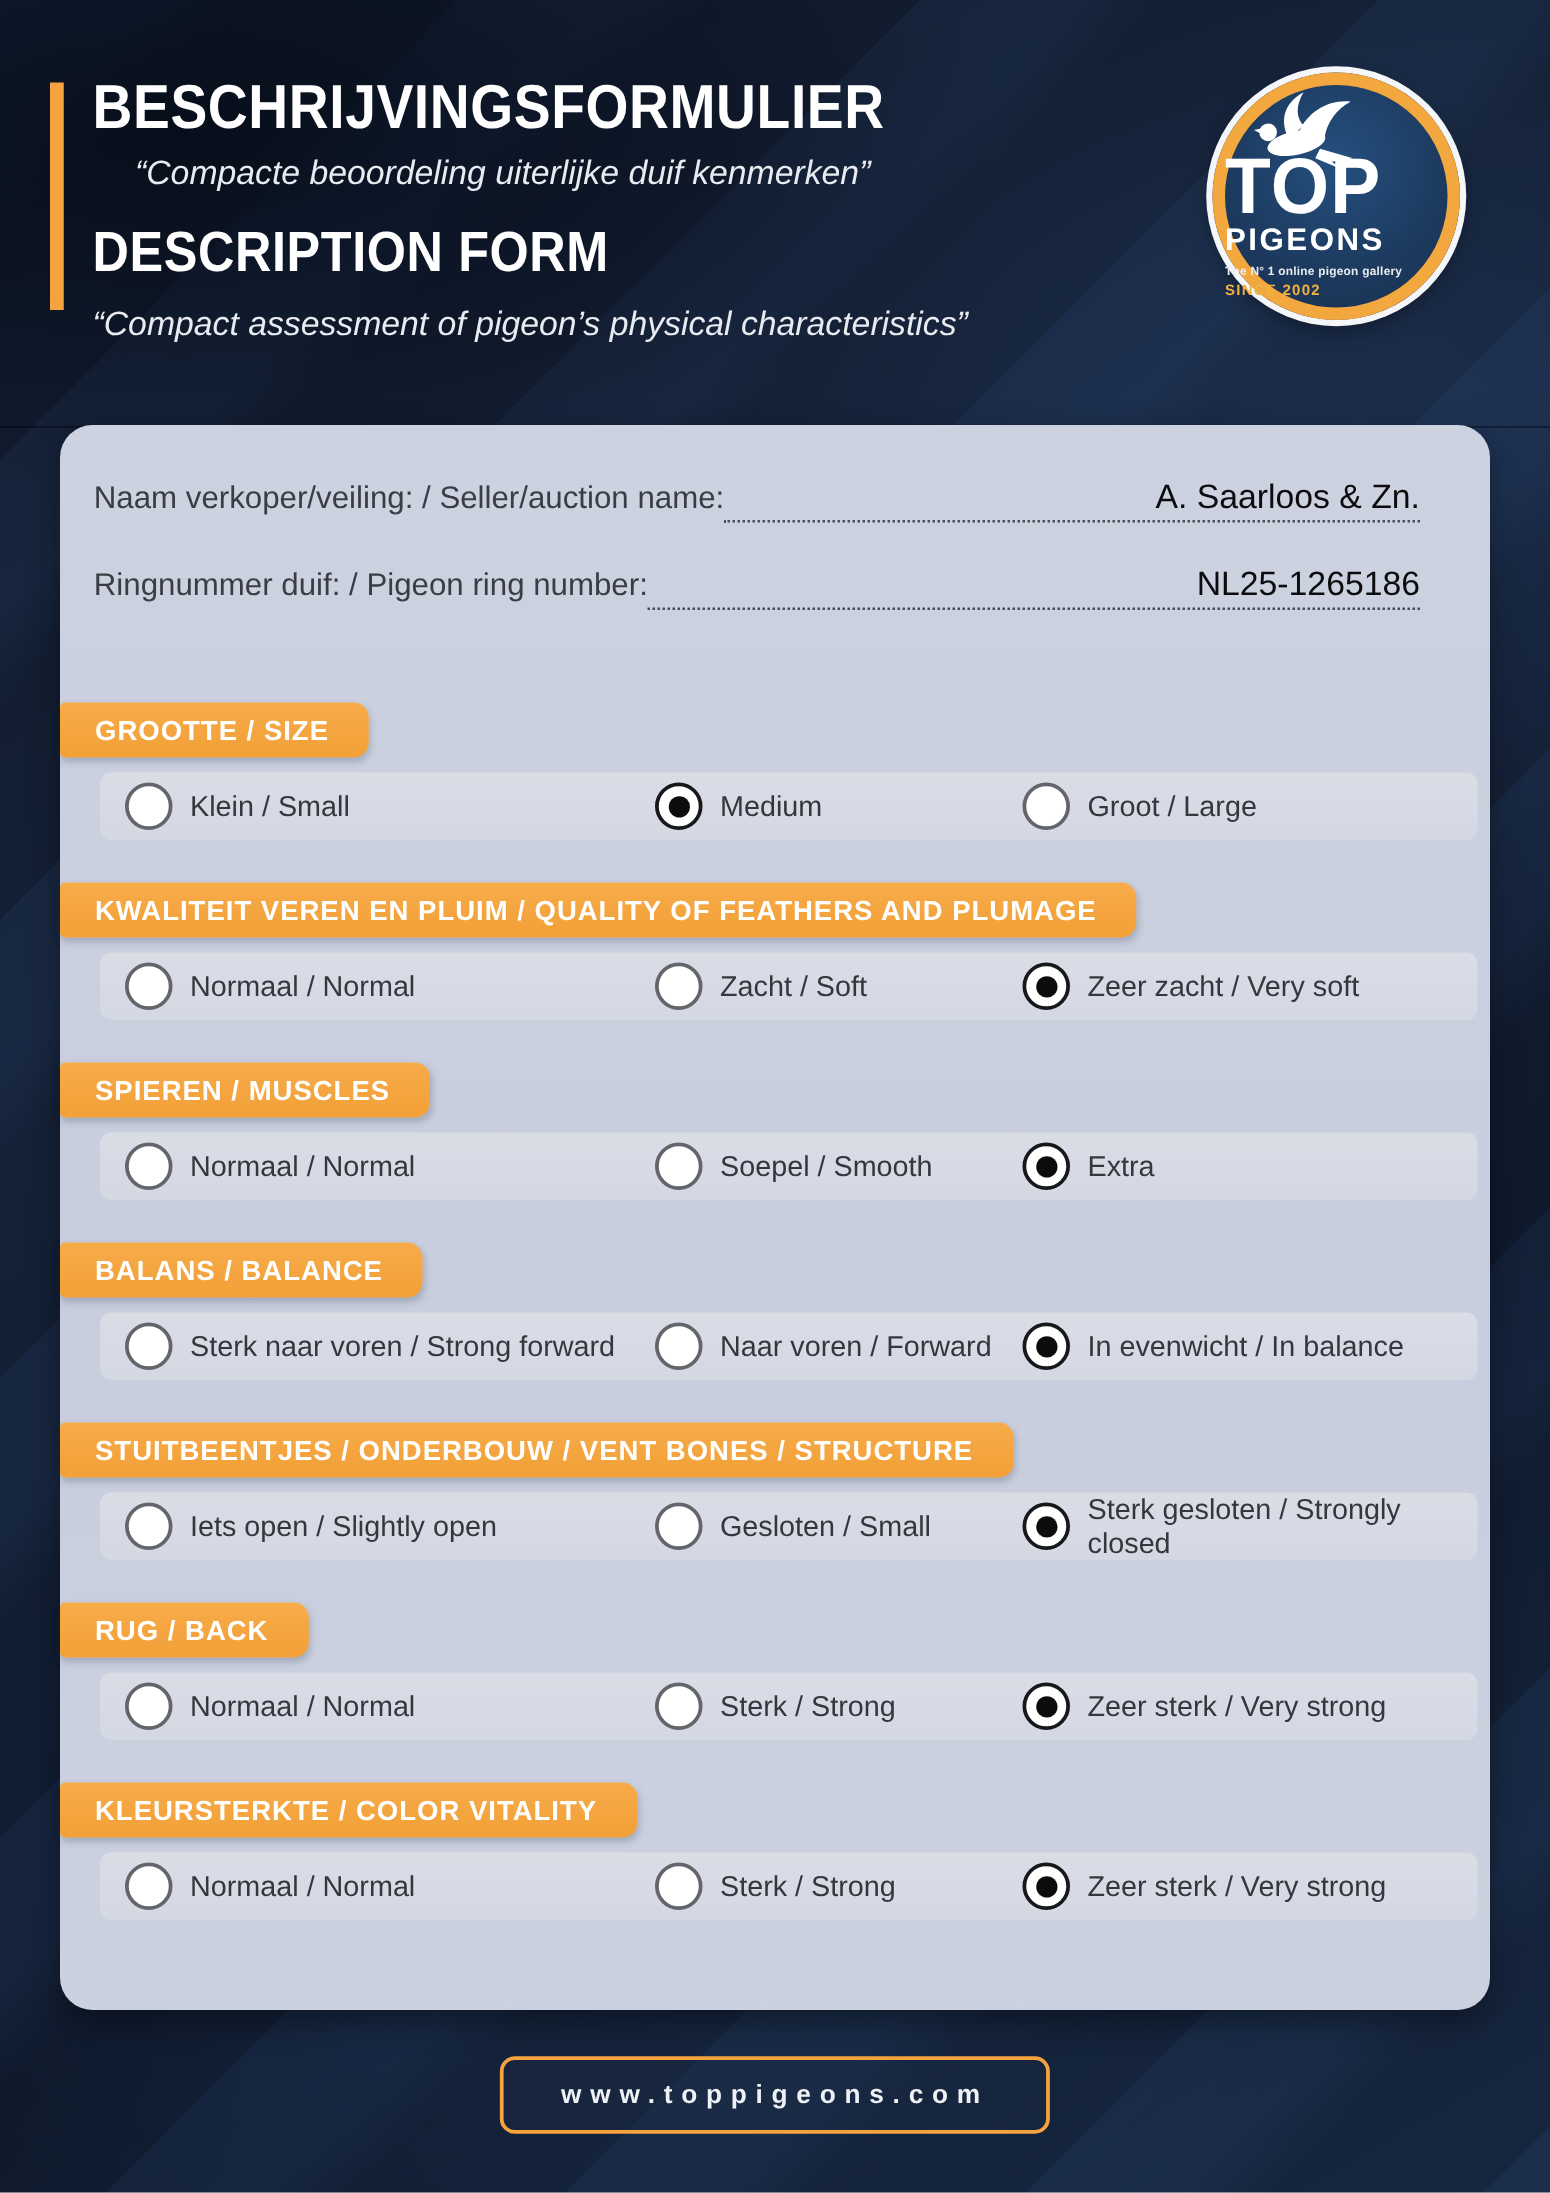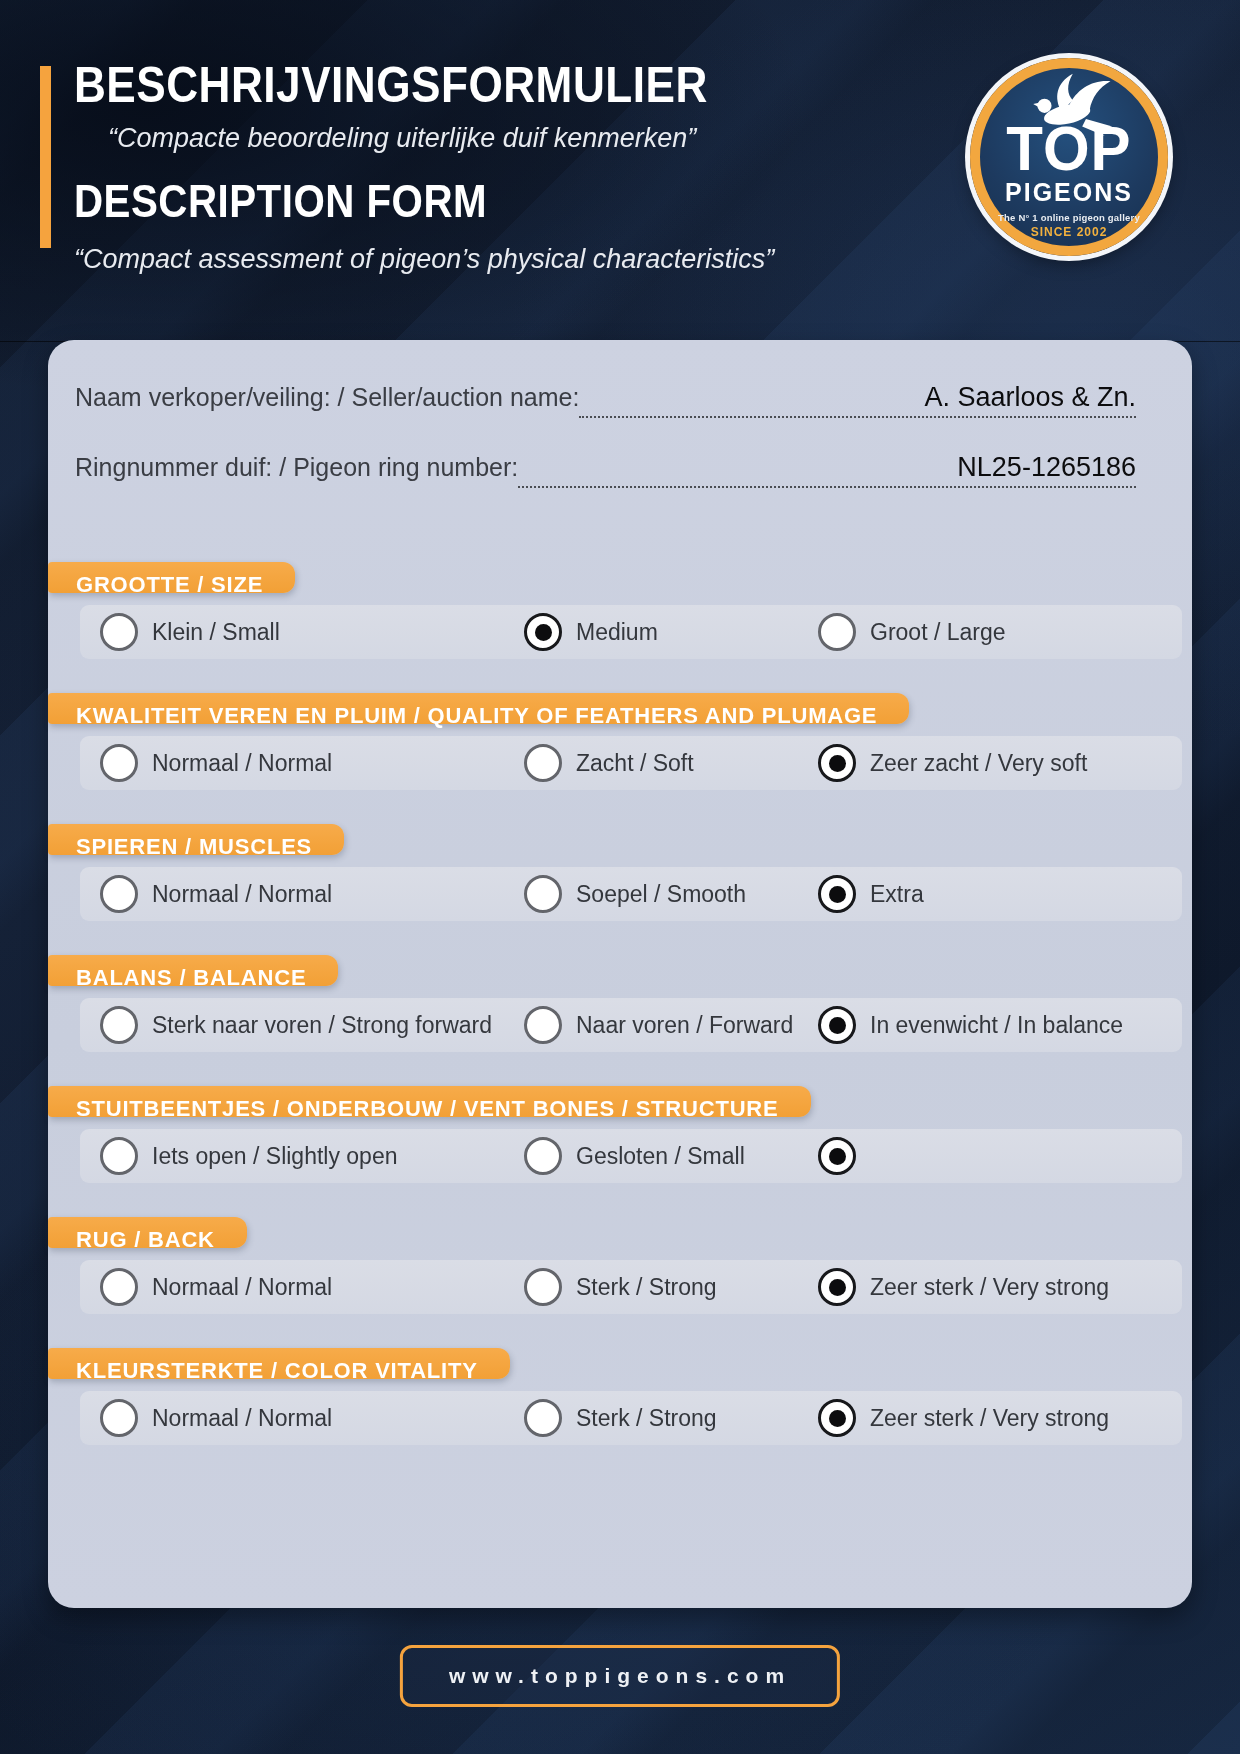--- a/index.html
+++ b/index.html
@@ -17,42 +17,42 @@
   .accent-bar{position:absolute;left:40px;top:66px;width:11px;height:182px;background:#F5A33E;}
   .hdr{position:absolute;left:74px;top:58px;width:800px;color:#fff;}
   .hdr .t1{font-size:46px;font-weight:800;letter-spacing:.5px;line-height:1.1;transform:scale(.96,1.08);transform-origin:left top;}
   .hdr .s1{font-size:27px;font-style:italic;color:#e8ebf0;margin-top:14px;margin-left:34px;}
   .hdr .t2{font-size:42px;font-weight:800;letter-spacing:.5px;margin-top:22px;transform:scale(.96,1.08);transform-origin:left top;}
   .hdr .s2{font-size:27px;font-style:italic;color:#e8ebf0;margin-top:20px;}
   
   .logo{position:absolute;left:970px;top:58px;width:178px;height:178px;border-radius:50%;
     background:radial-gradient(circle at 50% 35%, #24507e 0%, #1d3a5f 60%, #17304f 100%);
     border:10px solid #F2A73F;box-shadow:0 0 0 5px #f4f6f9, 0 6px 18px rgba(0,0,0,.45);
-    display:flex;flex-direction:column;align-items:center;justify-content:flex-start;text-align:center;}
+    display:flex;flex-direction:column;align-items:flex-start;justify-content:flex-start;text-align:center;}
   .logo svg{width:118px;height:66px;margin-top:2px;margin-bottom:-14px;}
   .logo .word-top{font-size:60px;font-weight:800;color:#fff;line-height:.9;letter-spacing:1px;transform:scaleY(1.05);}
   .logo .word-bottom{font-size:25px;font-weight:800;color:#fff;letter-spacing:2px;margin-top:2px;}
   .logo .tagline{font-size:9.5px;color:#e9edf2;font-weight:700;margin-top:5px;letter-spacing:.2px;}
   .logo .since{font-size:12px;color:#F2B13E;font-weight:800;margin-top:2px;letter-spacing:1px;}
   
   .cutline{position:absolute;left:0;right:0;top:341px;height:1px;background:rgba(0,0,0,.55);}
   
   .panel{position:absolute;left:48px;top:340px;width:1144px;height:1268px;border-radius:26px;
     background:linear-gradient(#cdd2e1 0%,#c8cedd 55%,#ccd1e0 100%);
     box-shadow:0 10px 24px rgba(0,0,0,.35);}
   .fields{padding:42px 56px 0 27px;text-align:right;}
   .field{display:flex;align-items:baseline;margin-top:34px;}
   .field:first-child{margin-top:0;}
   .field-label{font-size:25px;color:#3a3d44;white-space:nowrap;}
   .field-line{flex:1;border-bottom:2px dotted #4a4d53;padding:0 0 3px 12px;white-space:nowrap;}
   .field-value{font-size:27px;color:#0c0c0e;}
   .sections{margin-top:74px;}
   .section{margin-bottom:34px;}
   .badge{width:fit-content;background:linear-gradient(#f7ab4a,#f2a036);border-radius:4px 12px 12px 4px;
-    padding:0 32px 0 28px;height:31px;line-height:46px;font-size:22px;font-weight:700;color:#fff;
+    padding:0 32px 0 28px;height:44px;line-height:46px;font-size:22px;font-weight:700;color:#fff;
     letter-spacing:.8px;box-shadow:1px 3px 6px rgba(40,50,70,.25);}
   .option-row{margin:12px 10px 0 32px;height:54px;border-radius:9px;
     background:linear-gradient(#dadde6,#d4d8e3);
     display:grid;grid-template-columns:404px 274px 1fr;align-items:center;padding-left:20px;gap:20px;}
   .option{display:flex;align-items:center;gap:14px;cursor:pointer;}
   .radio{width:38px;height:38px;border-radius:50%;background:#fff;border:3px solid #63656b;
     box-sizing:border-box;flex:none;display:flex;align-items:center;justify-content:center;}
   .radio.checked{border-color:#17181b;}
   .radio .dot{width:17px;height:17px;border-radius:50%;background:transparent;}
   .radio.checked .dot{background:#0c0c0e;}
@@ -219,20 +219,21 @@
         <div class="option">
           <span class="radio">
               <span class="dot"></span>
             </span>
           <span class="option-label">Gesloten / Small</span>
         </div>
         <div class="option">
           <span class="radio checked">
               <span class="dot"></span>
             </span>
+          <span class="option-label">Sterk gesloten / Strongly closed</span>
         </div>
       </div>
     </div>
 
     <div class="section">
       <div class="badge">RUG / BACK</div>
       <div class="option-row">
         <div class="option">
           <span class="radio">
               <span class="dot"></span>

